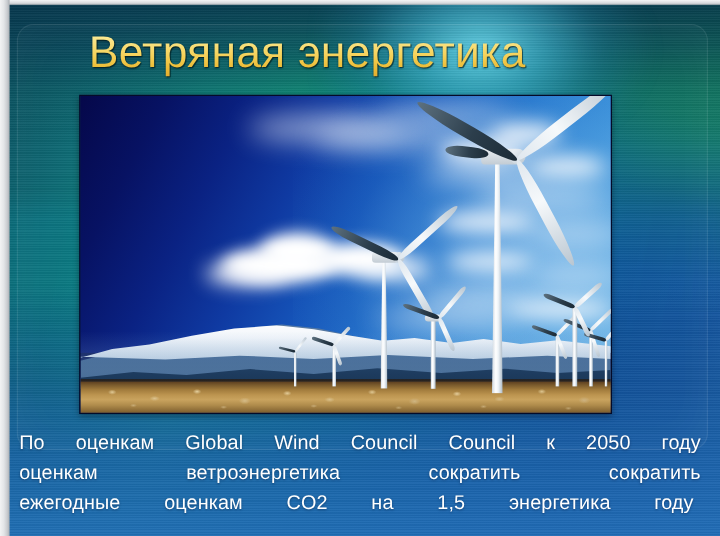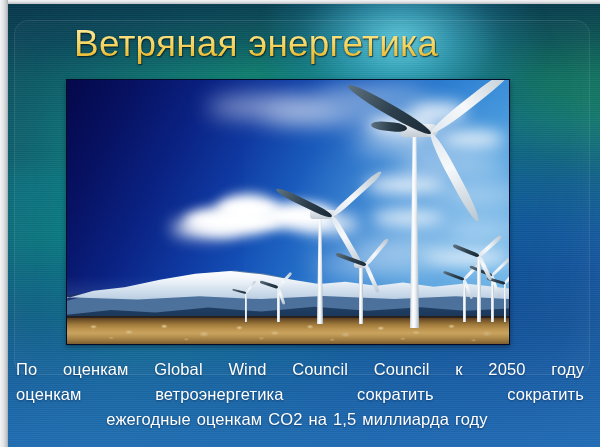--- a/index.html
+++ b/index.html
@@ -259,21 +259,21 @@
     text-justify:inter-word;
     letter-spacing:0.1px;
     text-shadow:0 1px 2px rgba(0,20,50,0.45);
     z-index:30;
   }
   .body-text .lnk { text-underline-offset:2px; }
   .body-text .line { display:block; }
   .body-text .j {
     display:flex; justify-content:space-between; width:100%;
   }
-  .body-text .j.last { justify-content:center; }
+  .body-text .j.last { justify-content:space-between; }
   .body-text .j.last > span { margin-right:6px; }
 </style>
 </head>
 <body>
 
 <div id="slide">
 
   <div class="bg-base"></div>
   <div class="bg-green-right"></div>
   <div class="bg-top-dark"></div>
@@ -391,21 +391,21 @@
       <span>ветроэнергетика</span>
       <span>сократить</span>
       <span>сократить</span>
     </span>
     <span class="line j last">
       <span>ежегодные</span>
       <span>оценкам</span>
       <span>CO2</span>
       <span>на</span>
       <span>1,5</span>
-      <span>миллиарда</span>
+      <span>энергетика</span>
       <span>году</span>
     </span>
   </div>
 
   <div class="edge-top"></div>
   <div class="edge-left"></div>
 
 </div>
 
 </body></html>

